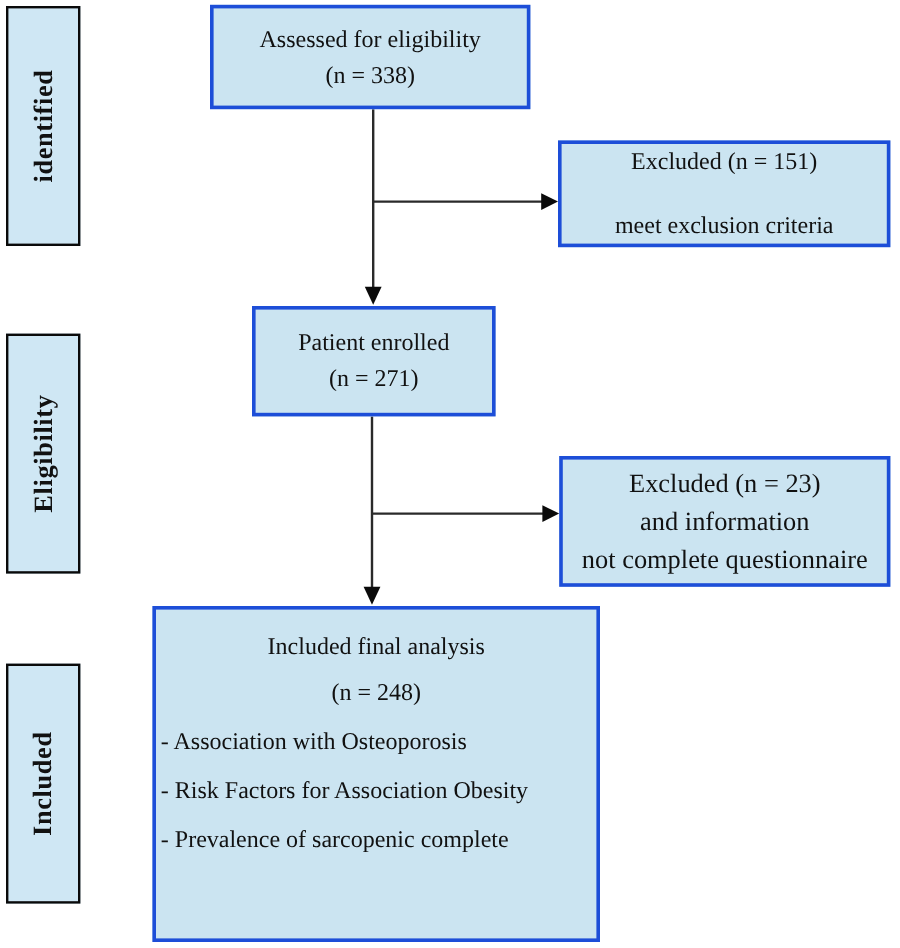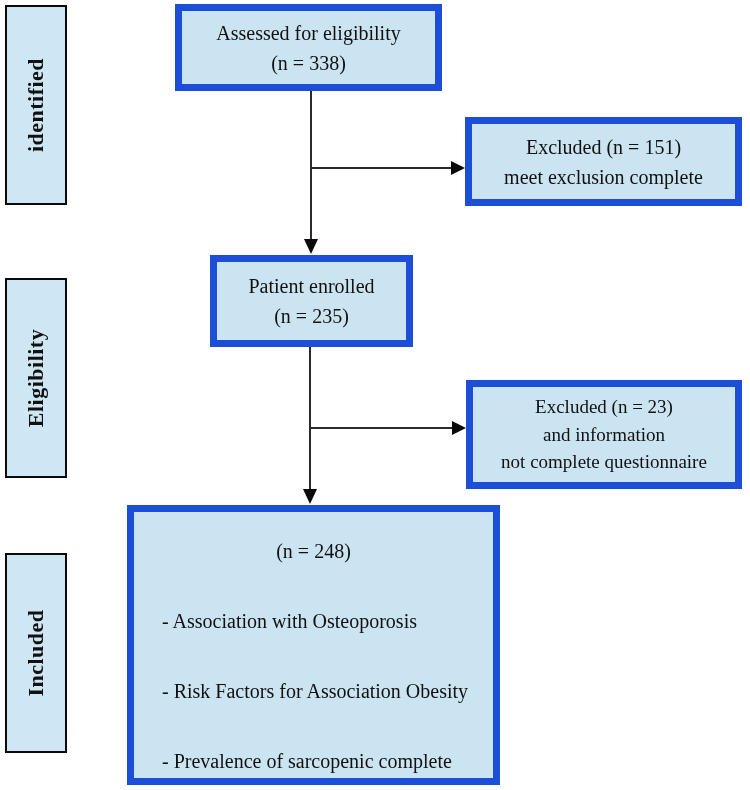--- a/index.html
+++ b/index.html
@@ -20,21 +20,21 @@
     position: absolute;
     top: 0;
     left: 0;
     width: 750px;
     height: 790px;
     pointer-events: none;
   }
   .node {
     position: absolute;
     background: #cbe4f1;
-    border: 7px solid #1d4ed8;
+    border: 3px solid #1d4ed8;
     box-sizing: border-box;
     display: flex;
     flex-direction: column;
     align-items: center;
     justify-content: center;
     text-align: center;
     font-size: 20px;
     line-height: 1.5;
   }
   .stage-box {
@@ -49,36 +49,36 @@
     justify-content: center;
   }
   .stage-box .vtext {
     transform: rotate(-90deg);
     white-space: nowrap;
     font-weight: bold;
     font-size: 22px;
     letter-spacing: 0.5px;
   }
   .node-assessed   { left: 175px; top: 4px;   width: 267px; height: 87px; }
-  .node-excluded1  { left: 465px; top: 117px; width: 277px; height: 89px; }
+  .node-excluded1  { left: 465px; top: 117px; width: 277px; height: 89px; justify-content: space-between; }
   .node-enrolled   { left: 210px; top: 255px; width: 203px; height: 92px; justify-content: center; }
-  .node-excluded2  { left: 466px; top: 380px; width: 276px; height: 109px; font-size: 19px; line-height: 1.45; }
+  .node-excluded2  { left: 466px; top: 380px; width: 276px; height: 109px; font-size: 22px; line-height: 1.45; }
   .node-final {
     left: 127px; top: 505px; width: 373px; height: 280px;
     justify-content: flex-start;
     padding-top: 16px;
   }
   .node-final .center-line { width: 100%; text-align: center; }
   .node-final .count-line  { margin-top: 8px; }
   .node-final .item-line {
     width: 100%;
     text-align: left;
-    padding-left: 28px;
+    padding-left: 4px;
     box-sizing: border-box;
-    margin-top: 40px;
+    margin-top: 11px;
   }
   .stage-identified { top: 5px;   height: 200px; }
   .stage-eligibility{ top: 278px; height: 200px; }
   .stage-included   { top: 553px; height: 200px; }
 </style>
 </head>
 <body>
 
 <div class="canvas">
 
@@ -107,34 +107,35 @@
     <span class="vtext">Included</span>
   </div>
 
   <div class="node node-assessed">
     <div>Assessed for eligibility</div>
     <div>(n = 338)</div>
   </div>
 
   <div class="node node-excluded1">
     <div>Excluded (n = 151)</div>
-    <div>meet exclusion complete</div>
+    <div>meet exclusion criteria</div>
   </div>
 
   <div class="node node-enrolled">
     <div>Patient enrolled</div>
-    <div>(n = 235)</div>
+    <div>(n = 271)</div>
   </div>
 
   <div class="node node-excluded2">
     <div>Excluded (n = 23)</div>
     <div>and information</div>
     <div>not complete questionnaire</div>
   </div>
 
   <div class="node node-final">
+    <div class="center-line">Included final analysis</div>
     <div class="center-line count-line">(n = 248)</div>
     <div class="item-line">- Association with Osteoporosis</div>
     <div class="item-line">- Risk Factors for Association Obesity</div>
     <div class="item-line">- Prevalence of sarcopenic complete</div>
   </div>
 
 </div>
 
 </body></html>

